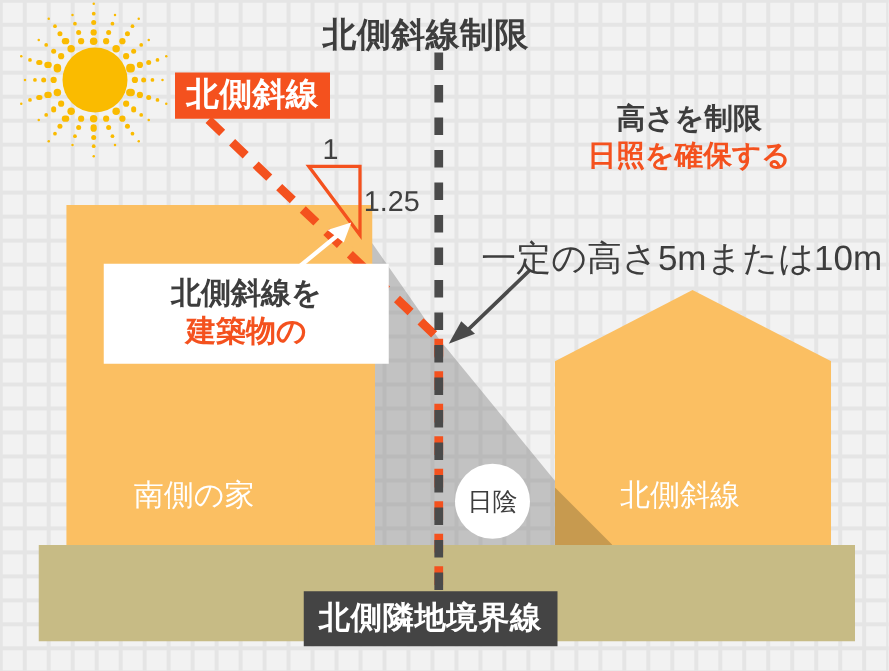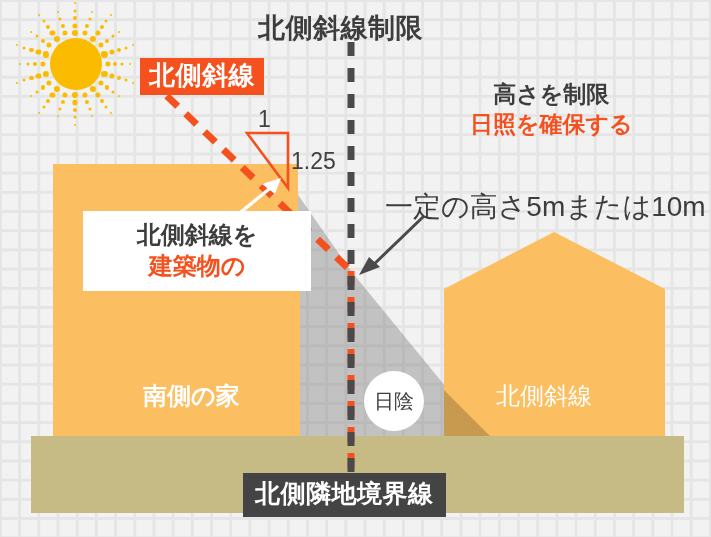--- a/index.html
+++ b/index.html
@@ -137,21 +137,21 @@
   #south-callout {
     position: absolute; left: 83px; top: 211px;
     width: 228px; background: #ffffff;
     padding: 8px 0 10px 0; text-align: center; line-height: 1.3;
   }
   #south-callout span { display: block; font-size: 24px; font-weight: bold; white-space: nowrap; }
   #south-callout .dark { color: #3d3d3d; }
   #south-callout .accent { color: #f4511e; }
   #south-house-label {
     position: absolute; left: 107px; top: 380px;
-    font-size: 24px; color: #ffffff; font-weight: 700; white-space: nowrap; margin-left: 36px;
+    font-size: 24px; color: #ffffff; font-weight: 400; white-space: nowrap;
   }
   #north-house-label {
     position: absolute; left: 496px; top: 380px;
     font-size: 24px; color: #ffffff; font-weight: 400; white-space: nowrap;
   }
   #shade-badge {
     position: absolute; left: 364px; top: 371px;
     width: 60px; height: 60px; border-radius: 50%;
     background: #ffffff; display: flex; align-items: center; justify-content: center;
     font-size: 20px; color: #3d3d3d; font-weight: 400;

